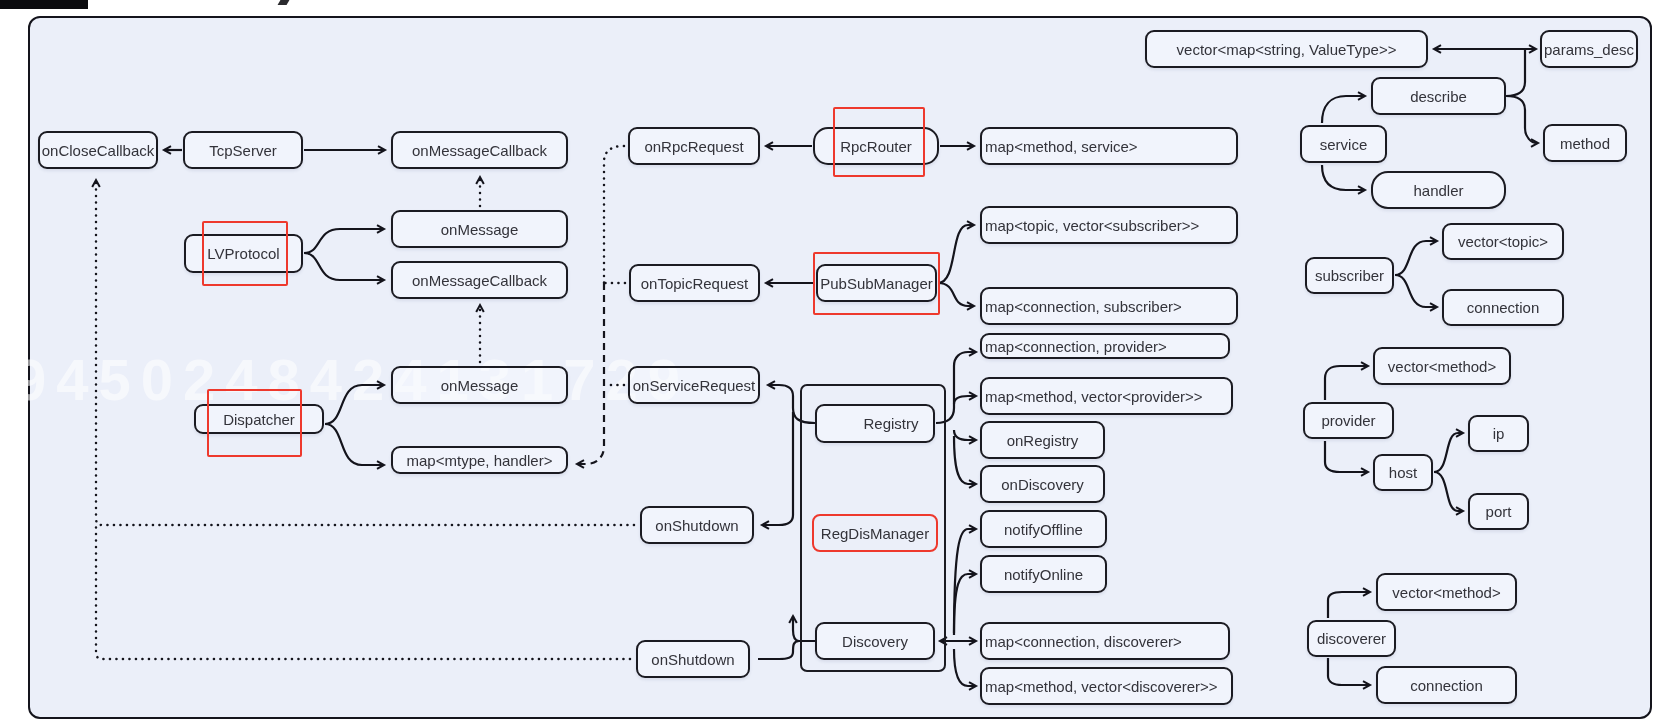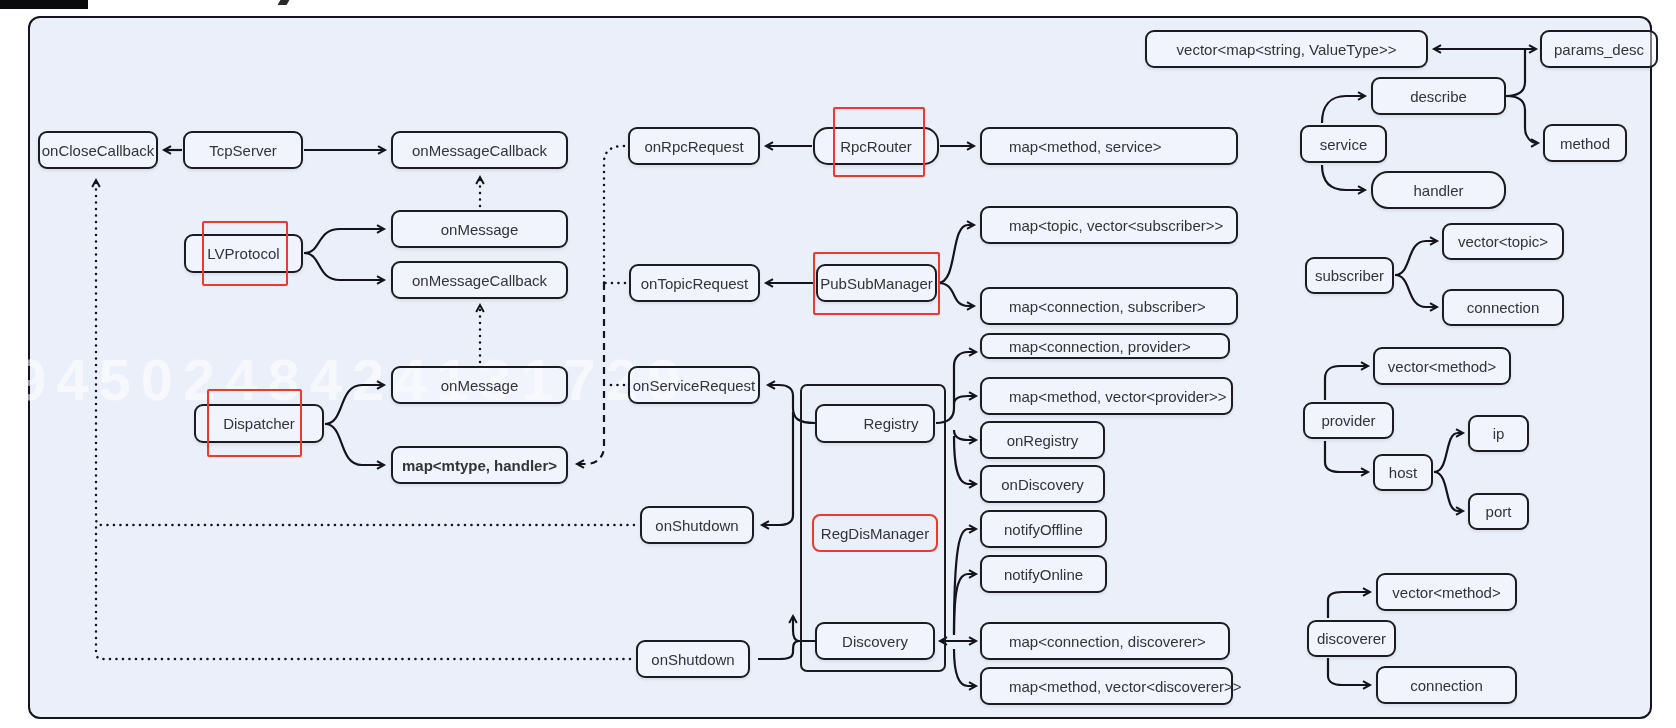--- a/index.html
+++ b/index.html
@@ -22,21 +22,21 @@
   }
   #edges{position:absolute;left:0;top:0;z-index:3;}
   .node{
     position:absolute;z-index:4;box-sizing:border-box;
     border:2.2px solid #1b1b22;border-radius:9px;
     background:rgba(248,250,255,0.45);
     display:flex;align-items:center;justify-content:center;
     font-size:15px;color:#33333a;white-space:nowrap;
     box-shadow:0 2px 3px rgba(90,100,140,0.12);
   }
-  .node.align-left{justify-content:flex-start;padding-left:27px;}
+  .node.align-left{justify-content:flex-start;padding-left:3px;}
   .node.container{background:transparent;border-radius:7px;box-shadow:none;z-index:3;}
   .node.redlabel{border-color:#ee392d;border-width:2.4px;border-radius:8px;background:transparent;box-shadow:none;}
   .redframe{
     position:absolute;z-index:5;box-sizing:border-box;
     border:2.6px solid #ee392d;border-radius:2px;background:transparent;pointer-events:none;
   }
   .e-solid{stroke:#14141c;stroke-width:2.2;fill:none;}
   .e-dotted{stroke:#14141c;stroke-width:2.5;fill:none;stroke-dasharray:0.1 6.4;stroke-linecap:round;}
   .e-dashed{stroke:#14141c;stroke-width:2.2;fill:none;stroke-dasharray:7 5;}
 </style>
@@ -114,28 +114,28 @@
     <div class="node" style="left: 184px; top: 234px; width: 119px; height: 39px;">
       <span>LVProtocol</span>
     </div>
     <div class="redframe" style="left: 202px; top: 221px; width: 86px; height: 65px;"></div>
     <div class="node" style="left: 391px; top: 210px; width: 177px; height: 38px;">
       <span>onMessage</span>
     </div>
     <div class="node" style="left: 391px; top: 261px; width: 177px; height: 38px;">
       <span>onMessageCallback</span>
     </div>
-    <div class="node" style="left: 194px; top: 404px; width: 130px; height: 39px;">
+    <div class="node" style="left: 194px; top: 404px; width: 130px; height: 30px;">
       <span>Dispatcher</span>
     </div>
     <div class="redframe" style="left: 207px; top: 389px; width: 95px; height: 68px;"></div>
     <div class="node" style="left: 391px; top: 366px; width: 177px; height: 38px;">
       <span>onMessage</span>
     </div>
-    <div class="node" style="left: 391px; top: 446px; width: 177px; height: 38px; font-weight: bold;">
+    <div class="node" style="left: 391px; top: 446px; width: 177px; height: 28px;">
       <span>map&lt;mtype, handler&gt;</span>
     </div>
     <div class="node" style="left: 628px; top: 127px; width: 132px; height: 38px;">
       <span>onRpcRequest</span>
     </div>
     <div class="node" style="left: 813px; top: 127px; width: 126px; height: 38px; border-radius: 15px;">
       <span>RpcRouter</span>
     </div>
     <div class="redframe" style="left: 833px; top: 107px; width: 92px; height: 70px;"></div>
     <div class="node align-left" style="left: 980px; top: 127px; width: 258px; height: 38px;">
@@ -193,21 +193,21 @@
     </div>
     <div class="node align-left" style="left: 980px; top: 622px; width: 250px; height: 38px;">
       <span>map&lt;connection, discoverer&gt;</span>
     </div>
     <div class="node align-left" style="left: 980px; top: 667px; width: 253px; height: 38px;">
       <span>map&lt;method, vector&lt;discoverer&gt;&gt;</span>
     </div>
     <div class="node" style="left: 1145px; top: 30px; width: 283px; height: 38px;">
       <span>vector&lt;map&lt;string, ValueType&gt;&gt;</span>
     </div>
-    <div class="node" style="left: 1540px; top: 30px; width: 118px; height: 38px;">
+    <div class="node" style="left: 1540px; top: 30px; width: 98px; height: 38px;">
       <span>params_desc</span>
     </div>
     <div class="node" style="left: 1371px; top: 77px; width: 135px; height: 38px;">
       <span>describe</span>
     </div>
     <div class="node" style="left: 1300px; top: 125px; width: 87px; height: 38px;">
       <span>service</span>
     </div>
     <div class="node" style="left: 1543px; top: 124px; width: 84px; height: 38px;">
       <span>method</span>

